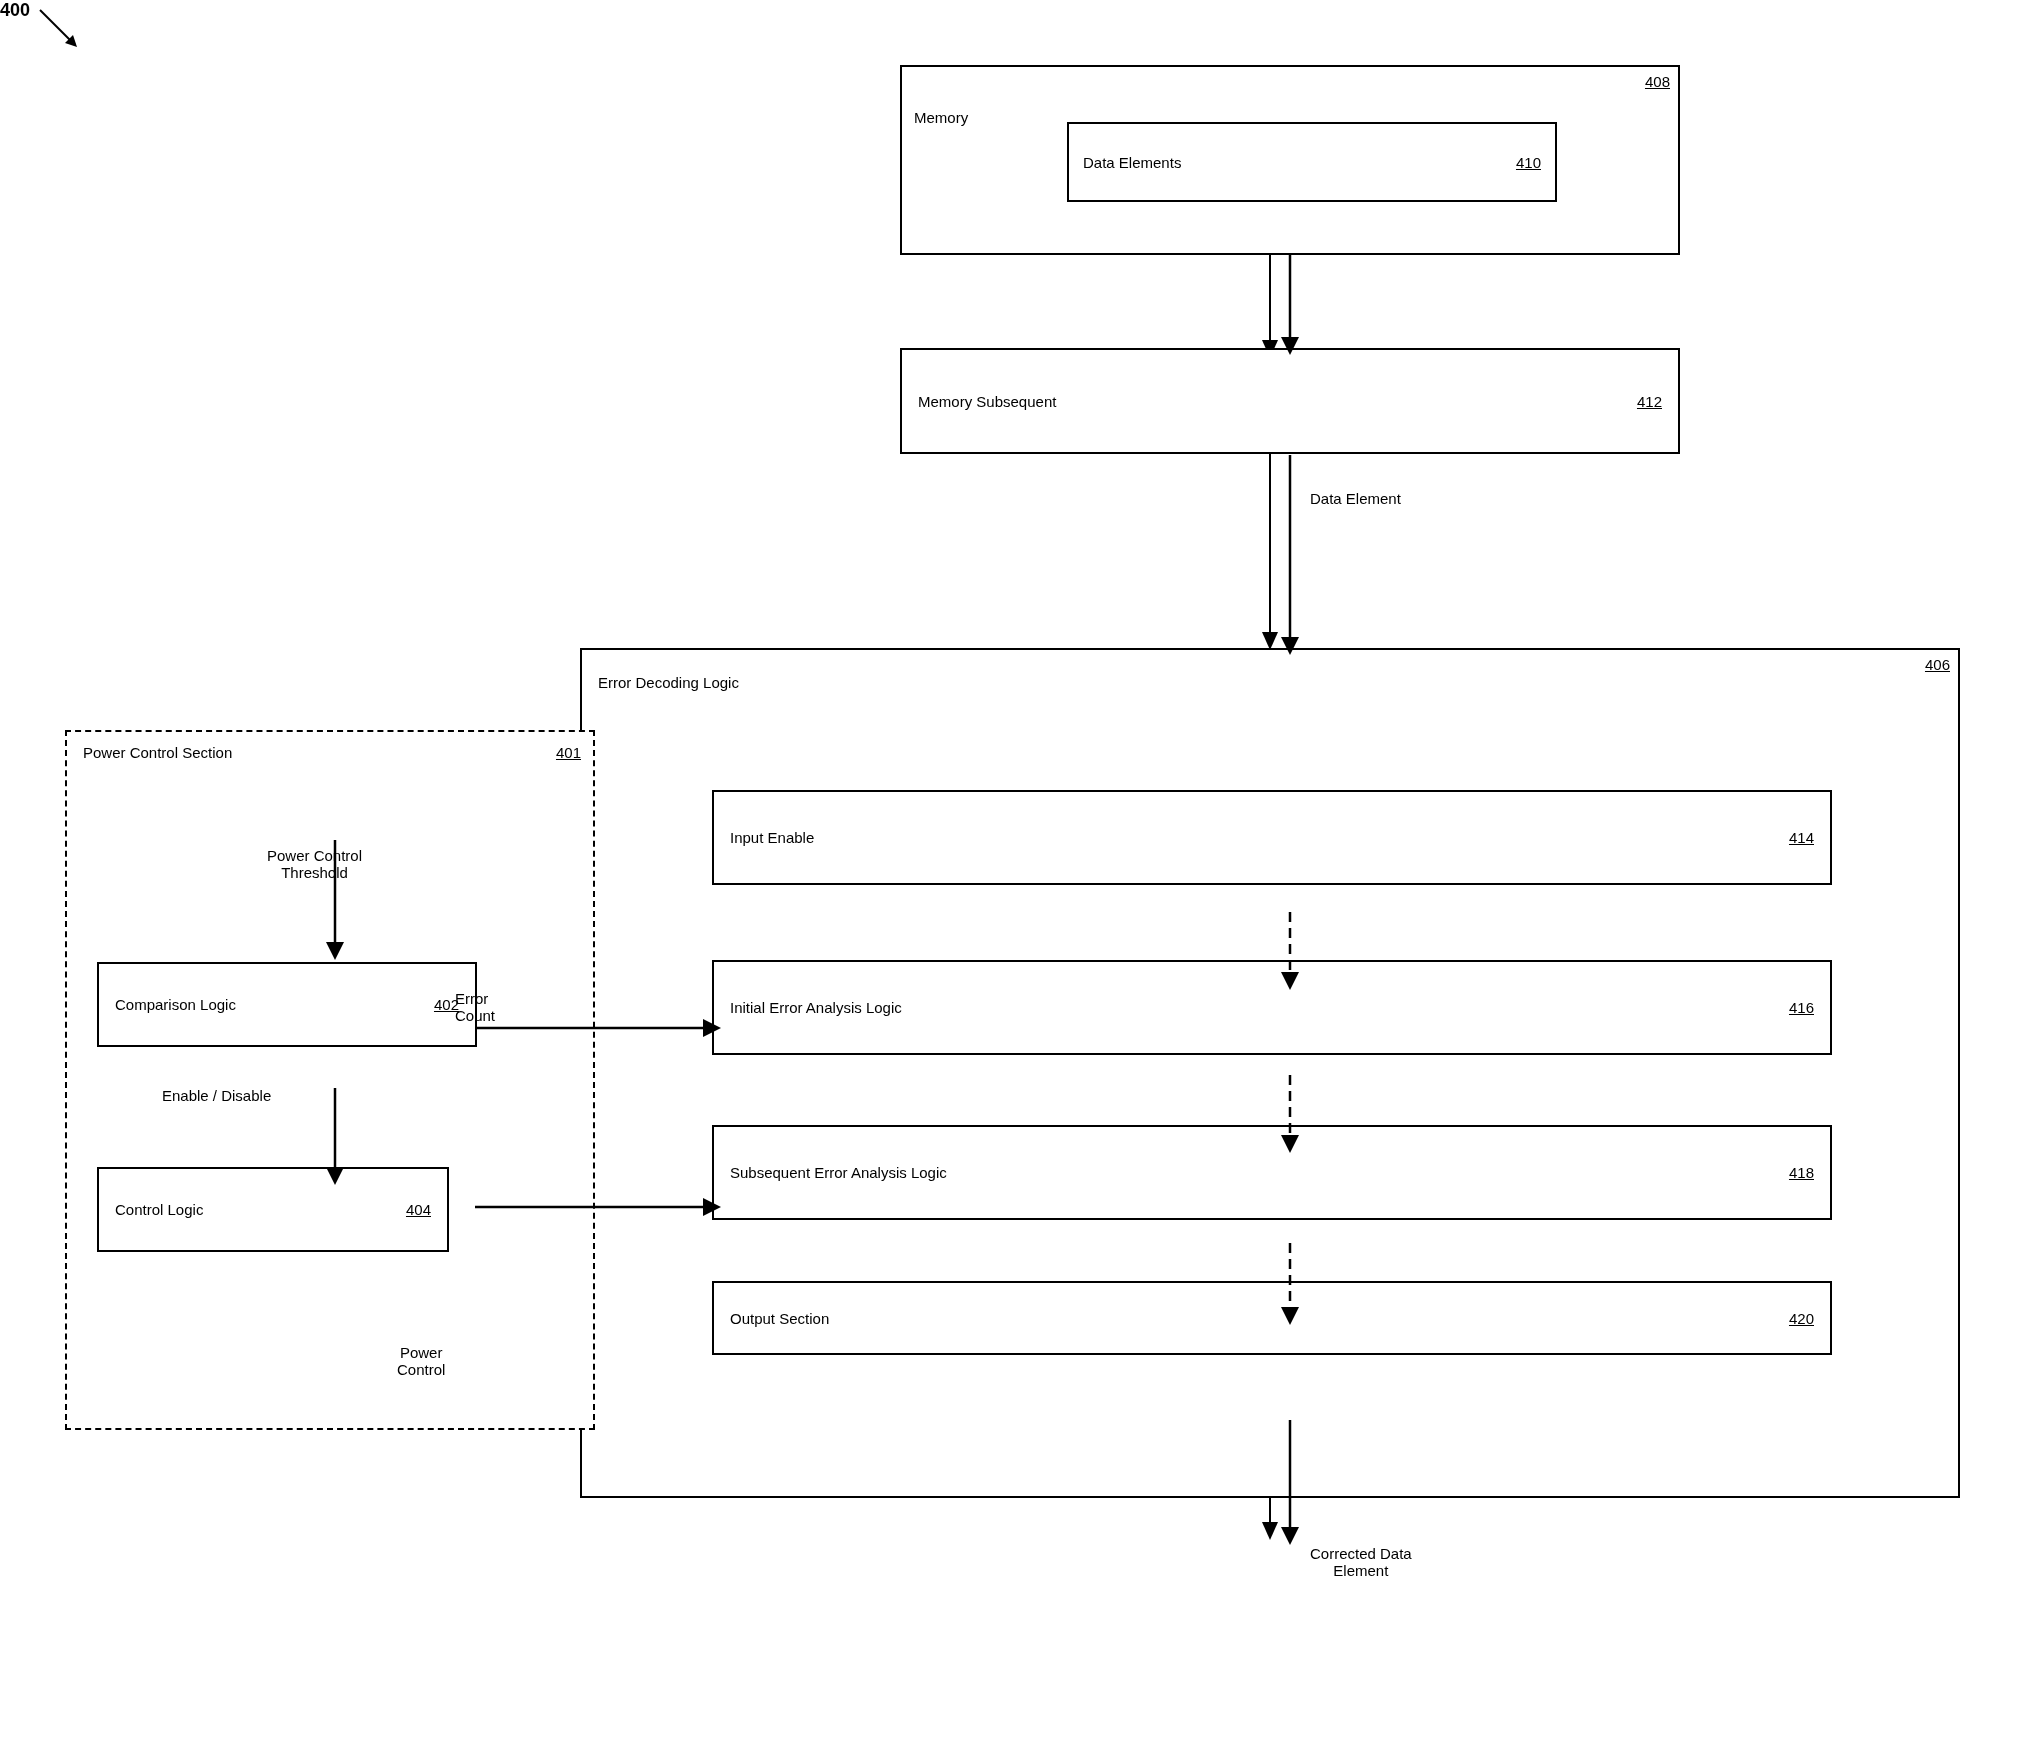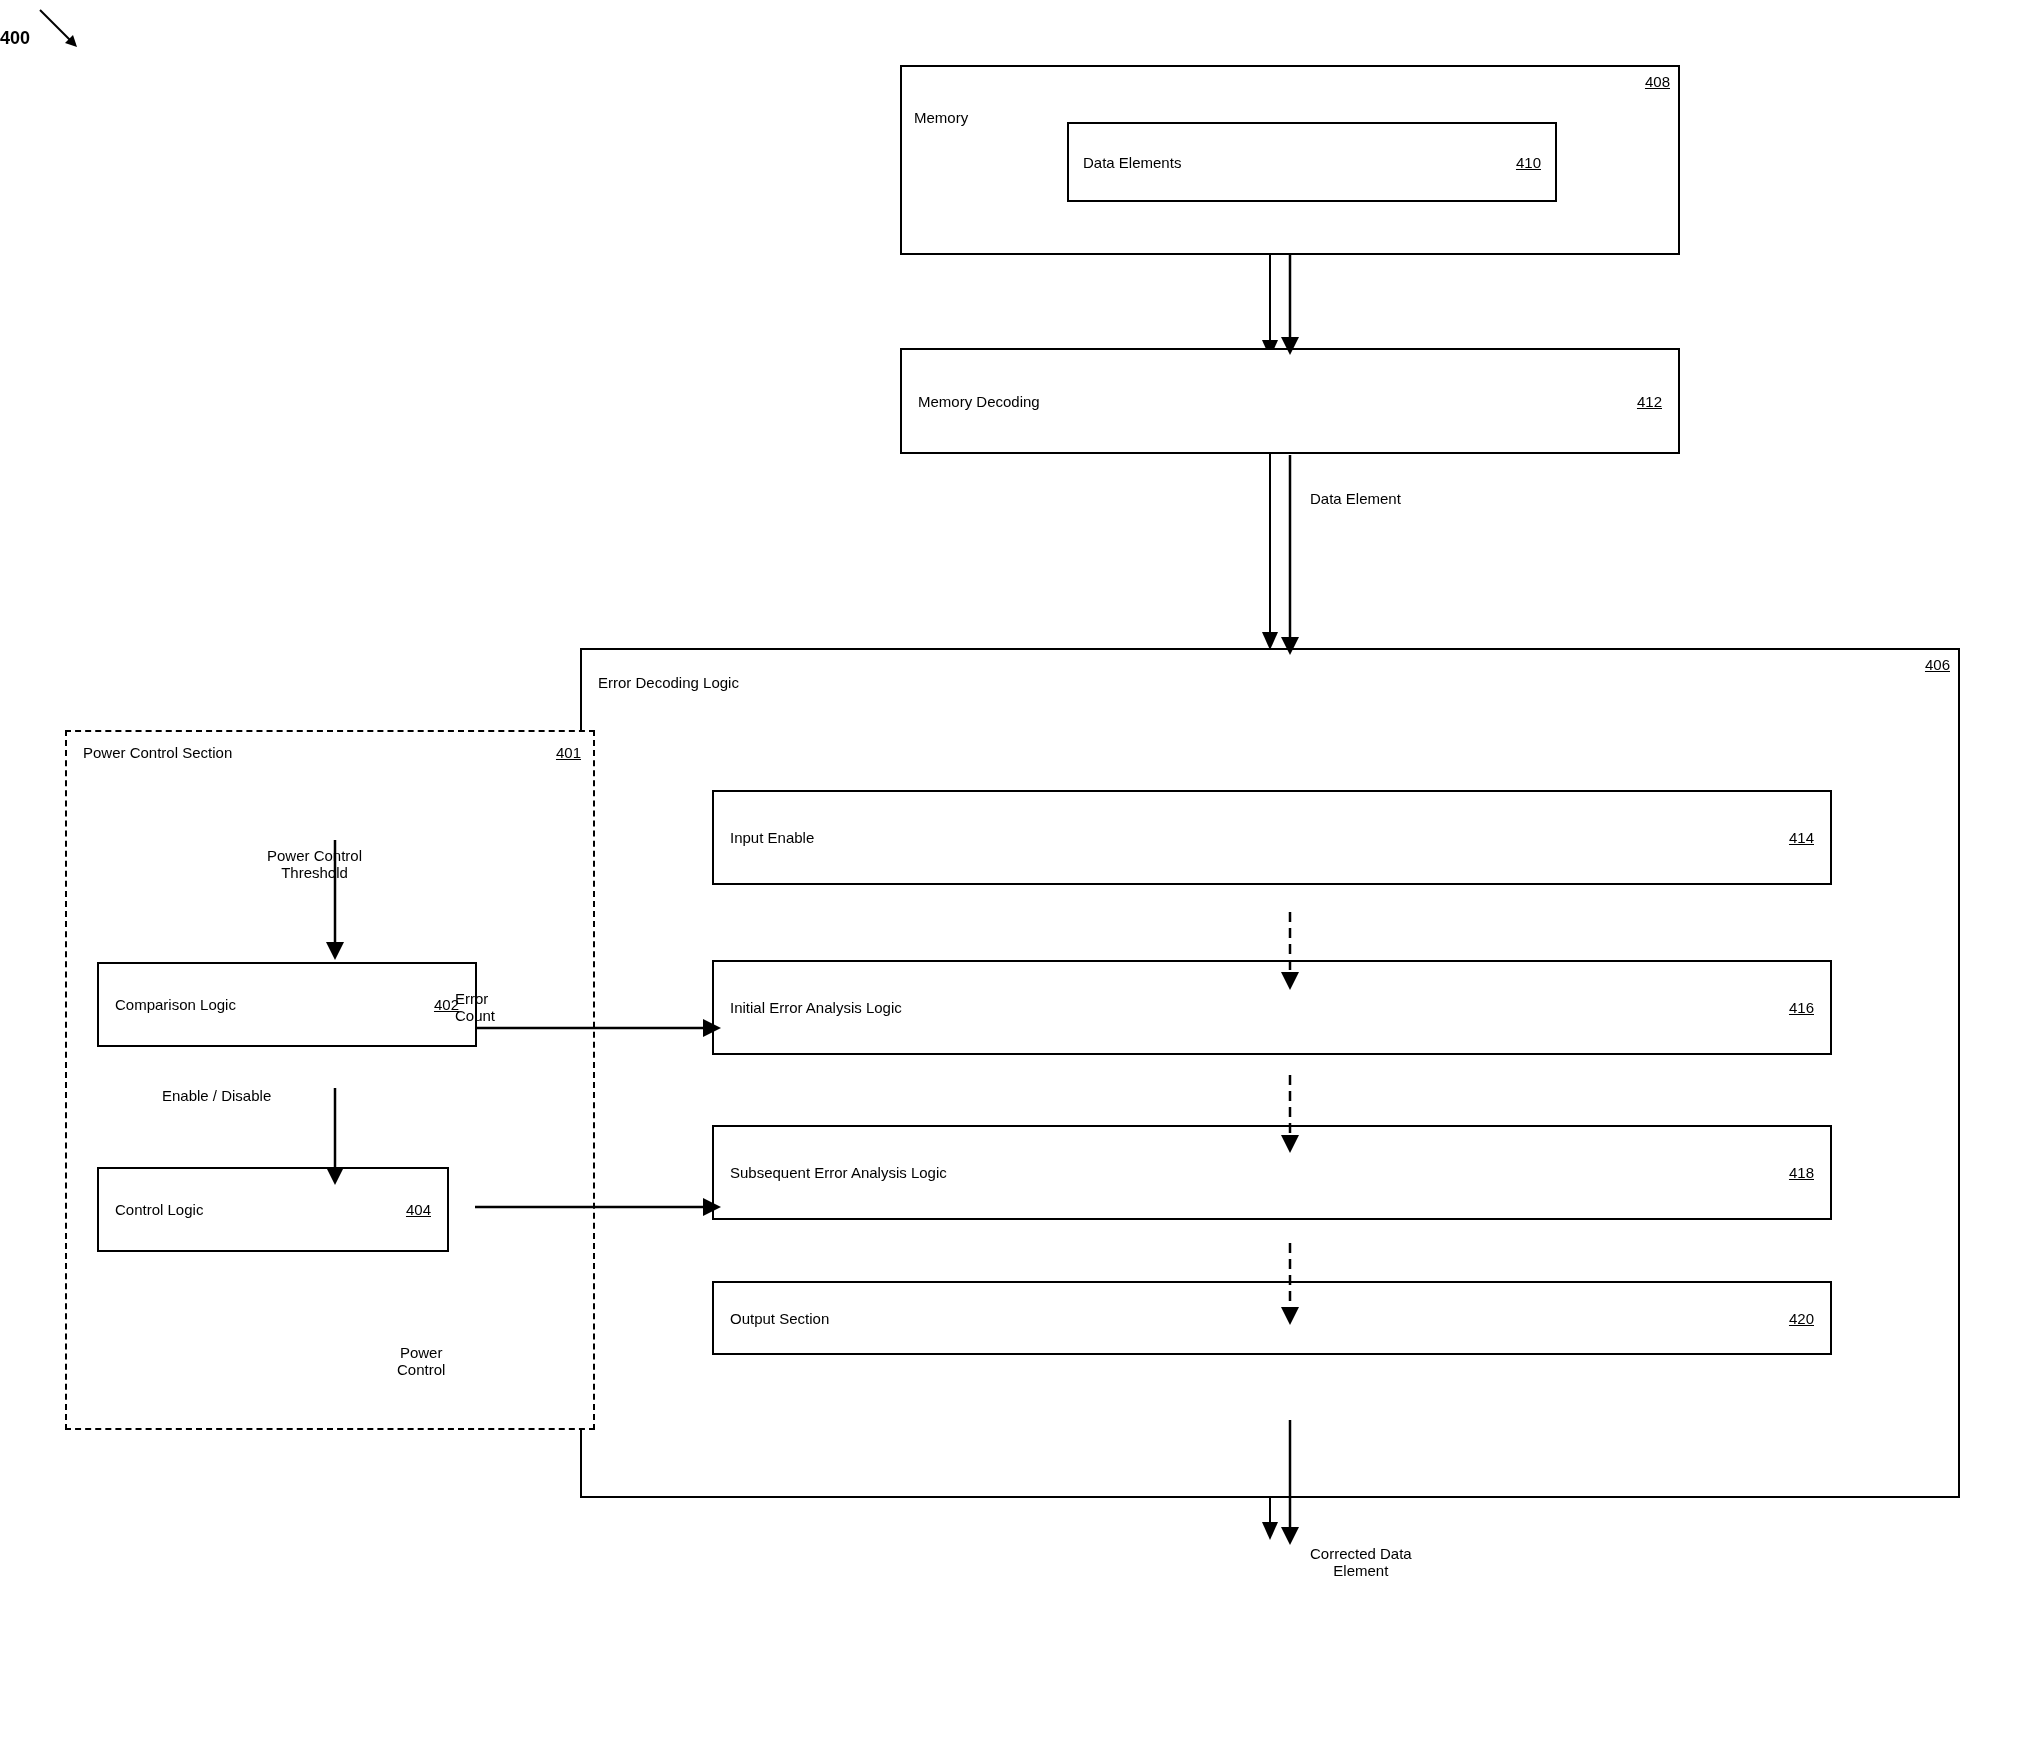--- a/index.html
+++ b/index.html
@@ -95,39 +95,39 @@
     <polygon points="327,1170 335,1188 343,1170" fill="#000"></polygon>
 
     <line x1="510" y1="1228" x2="600" y2="1228" stroke="#000" stroke-width="2"></line>
     <polygon points="592,1220 610,1228 592,1236" fill="#000"></polygon>
 
     <line x1="600" y1="1028" x2="540" y2="1028" stroke="#000" stroke-width="2"></line>
     <polygon points="548,1020 530,1028 548,1036" fill="#000"></polygon>
   </svg>
 
   <div style="position:absolute; left:75; top:75; display:flex; align-items:flex-start;">
-    <span style="font-size:18px; font-weight:bold;margin-top:28px;">400</span>
+    <span style="font-size:18px; font-weight:bold;">400</span>
     <svg width="50" height="50" style="margin-top:5px; margin-left:5px;">
       <line x1="5" y1="5" x2="40" y2="40" stroke="#000" stroke-width="2"></line>
       <polygon points="30,38 42,42 38,30" fill="#000"></polygon>
     </svg>
   </div>
 
   <div class="box" style="left:900px; top:65px; width:780px; height:190px; align-items:flex-start; padding:12px;">
     <span class="ref-num-corner">408</span>
     <span class="box-label" style="margin-top:30px;">Memory</span>
 
     <div class="box" style="position:absolute; left:165px; top:55px; width:490px; height:80px; display:flex; align-items:center; justify-content:space-between; padding: 8px 14px;">
       <span class="box-label">Data Elements</span>
       <span class="ref-num">410</span>
     </div>
   </div>
 
   <div class="box" style="left:900px; top:348px; width:780px; height:106px; display:flex; align-items:center; justify-content:space-between; padding: 8px 16px;">
-    <span class="box-label">Memory Decoding</span>
+    <span class="box-label">Memory Subsequent</span>
     <span class="ref-num">412</span>
   </div>
 
   <div class="label-text" style="left:1310px; top:490px;">
     <span>Data Element</span>
   </div>
 
   <div class="box" style="left:580px; top:648px; width:1380px; height:850px; align-items:flex-start; padding:16px;">
     <span class="ref-num-corner">406</span>
     <span class="box-label" style="margin-top:8px;">Error Decoding Logic</span>

